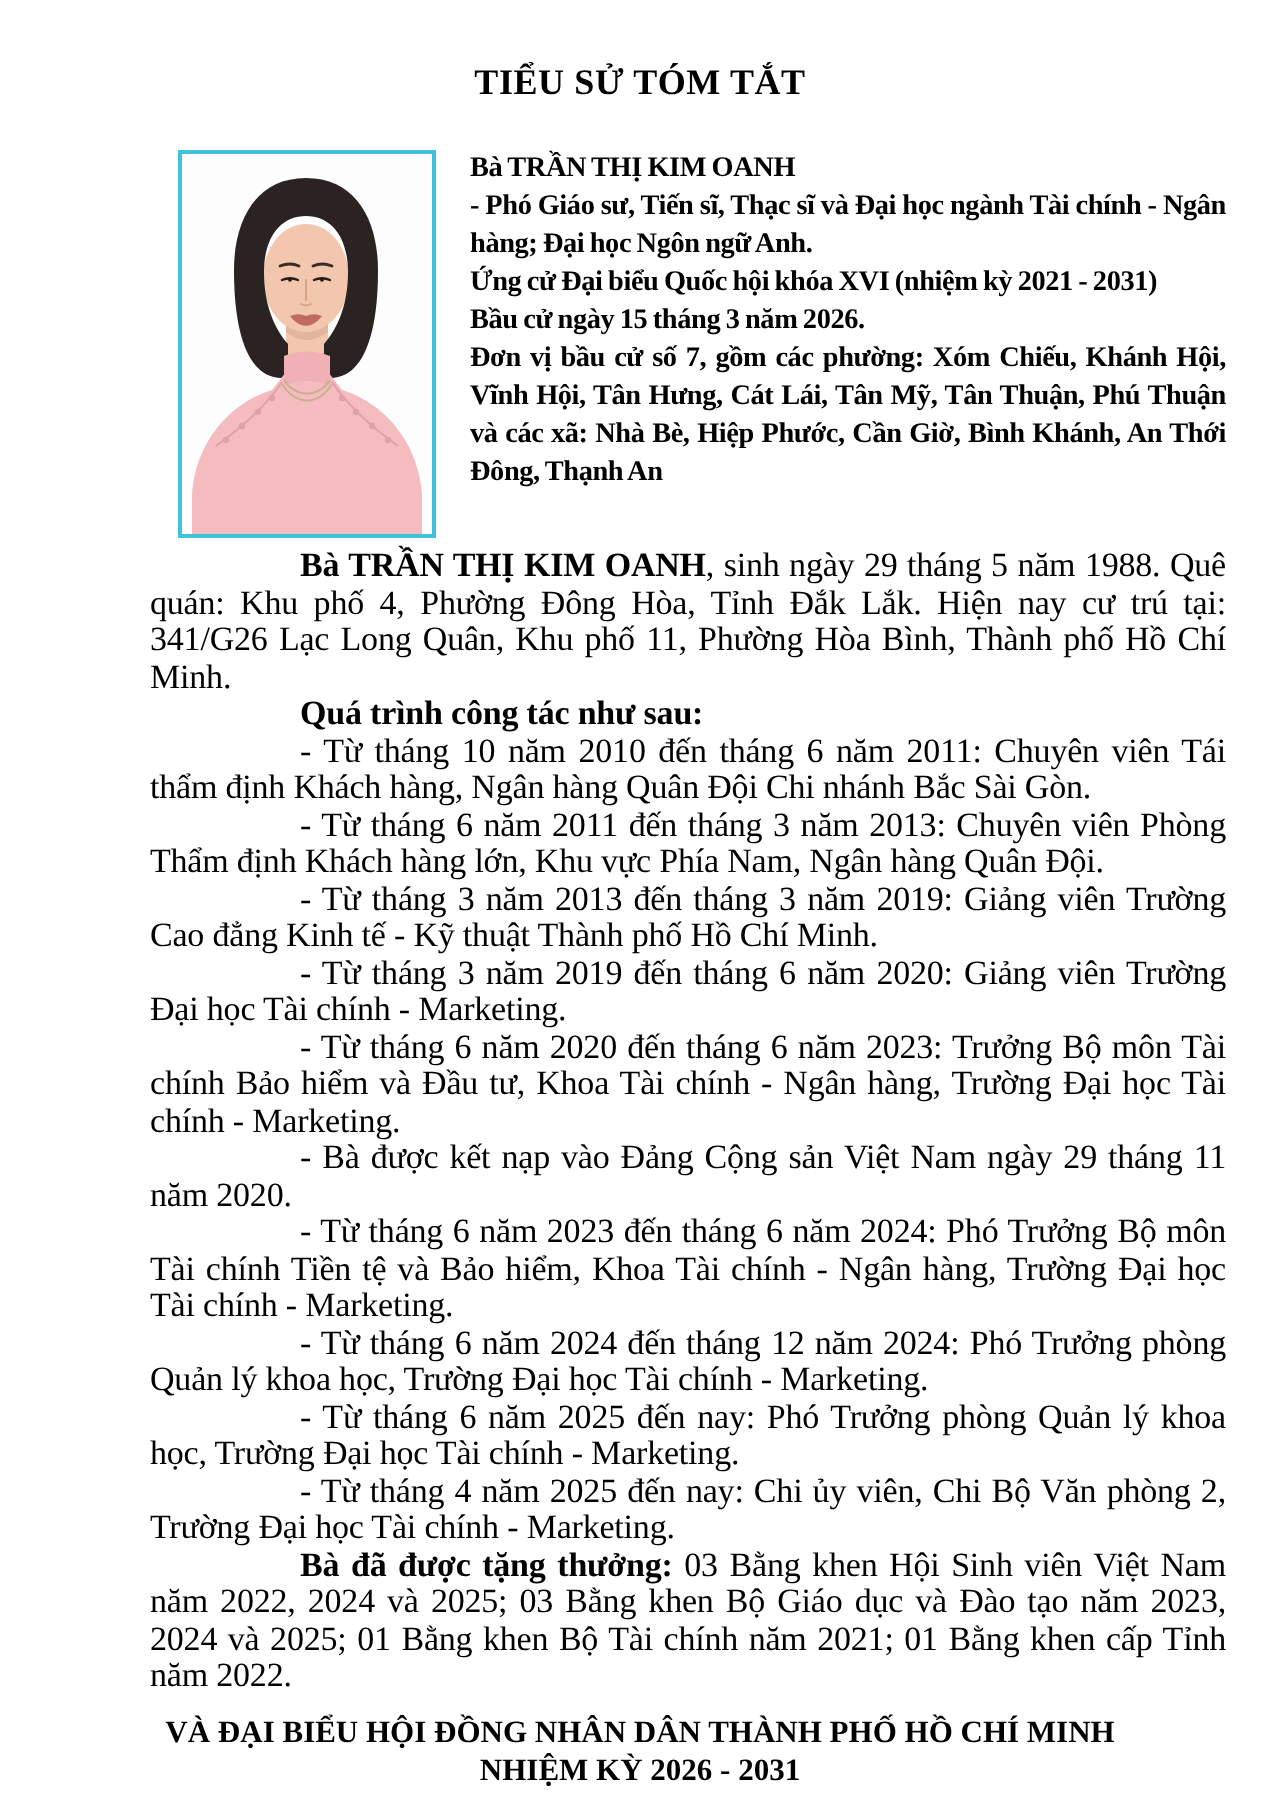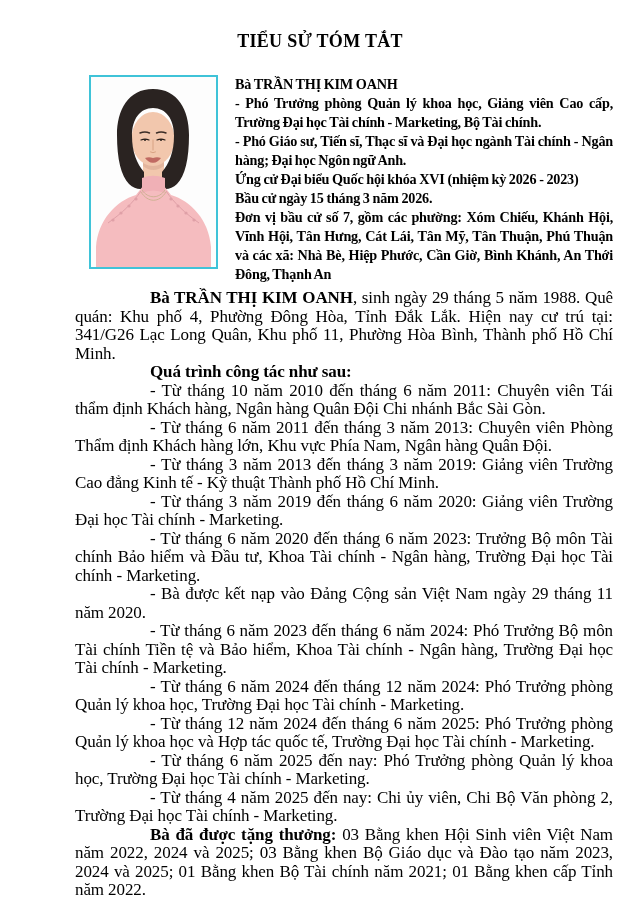--- a/index.html
+++ b/index.html
@@ -115,40 +115,38 @@
 
         <path class="ph-collar" d="M51 101 Q62 96.5 74 101 L74 116 Q62 111 51 116 Z"></path>
 
         <path class="ph-necklace" d="M51 113 C57 122 68 122 74 113"></path>
         <path class="ph-necklace" d="M50 115 C57 126 68 126 75 115"></path>
       </svg>
     </div>
 
     <div class="header-text">
       <p>Bà TRẦN THỊ KIM OANH</p>
-      <p>- Phó Trưởng phòng Quản lý khoa học, Giảng viên Cao cấp, Trường Đại học Tài chính - Marketing, Bộ Tài chính.</p>
       <p>- Phó Giáo sư, Tiến sĩ, Thạc sĩ và Đại học ngành Tài chính - Ngân hàng; Đại học Ngôn ngữ Anh.</p>
-      <p>Ứng cử Đại biểu Quốc hội khóa XVI (nhiệm kỳ 2026 - 2023)</p>
+      <p>Ứng cử Đại biểu Quốc hội khóa XVI (nhiệm kỳ 2021 - 2031)</p>
       <p>Bầu cử ngày 15 tháng 3 năm 2026.</p>
       <p>Đơn vị bầu cử số 7, gồm các phường: Xóm Chiếu, Khánh Hội, Vĩnh Hội, Tân Hưng, Cát Lái, Tân Mỹ, Tân Thuận, Phú Thuận và các xã: Nhà Bè, Hiệp Phước, Cần Giờ, Bình Khánh, An Thới Đông, Thạnh An</p>
     </div>
   </div>
 
   <div class="doc-body">
     <p><span class="b">Bà TRẦN THỊ KIM OANH</span><span>, sinh ngày 29 tháng 5 năm 1988. Quê quán: Khu phố 4, Phường Đông Hòa, Tỉnh Đắk Lắk. Hiện nay cư trú tại: 341/G26 Lạc Long Quân, Khu phố 11, Phường Hòa Bình, Thành phố Hồ Chí Minh.</span></p>
     <p class="b">Quá trình công tác như sau:</p>
     <p>- Từ tháng 10 năm 2010 đến tháng 6 năm 2011: Chuyên viên Tái thẩm định Khách hàng, Ngân hàng Quân Đội Chi nhánh Bắc Sài Gòn.</p>
     <p>- Từ tháng 6 năm 2011 đến tháng 3 năm 2013: Chuyên viên Phòng Thẩm định Khách hàng lớn, Khu vực Phía Nam, Ngân hàng Quân Đội.</p>
     <p>- Từ tháng 3 năm 2013 đến tháng 3 năm 2019: Giảng viên Trường Cao đẳng Kinh tế - Kỹ thuật Thành phố Hồ Chí Minh.</p>
     <p>- Từ tháng 3 năm 2019 đến tháng 6 năm 2020: Giảng viên Trường Đại học Tài chính - Marketing.</p>
     <p>- Từ tháng 6 năm 2020 đến tháng 6 năm 2023: Trưởng Bộ môn Tài chính Bảo hiểm và Đầu tư, Khoa Tài chính - Ngân hàng, Trường Đại học Tài chính - Marketing.</p>
     <p>- Bà được kết nạp vào Đảng Cộng sản Việt Nam ngày 29 tháng 11 năm 2020.</p>
     <p>- Từ tháng 6 năm 2023 đến tháng 6 năm 2024: Phó Trưởng Bộ môn Tài chính Tiền tệ và Bảo hiểm, Khoa Tài chính - Ngân hàng, Trường Đại học Tài chính - Marketing.</p>
     <p>- Từ tháng 6 năm 2024 đến tháng 12 năm 2024: Phó Trưởng phòng Quản lý khoa học, Trường Đại học Tài chính - Marketing.</p>
-    <p>- Từ tháng 12 năm 2024 đến tháng 6 năm 2025: Phó Trưởng phòng Quản lý khoa học và Hợp tác quốc tế, Trường Đại học Tài chính - Marketing.</p>
     <p>- Từ tháng 6 năm 2025 đến nay: Phó Trưởng phòng Quản lý khoa học, Trường Đại học Tài chính - Marketing.</p>
     <p>- Từ tháng 4 năm 2025 đến nay: Chi ủy viên, Chi Bộ Văn phòng 2, Trường Đại học Tài chính - Marketing.</p>
     <p><span class="b">Bà đã được tặng thưởng:</span><span> 03 Bằng khen Hội Sinh viên Việt Nam năm 2022, 2024 và 2025; 03 Bằng khen Bộ Giáo dục và Đào tạo năm 2023, 2024 và 2025; 01 Bằng khen Bộ Tài chính năm 2021; 01 Bằng khen cấp Tỉnh năm 2022.</span></p>
   </div>
 
   <div class="doc-footer">
     <p>VÀ ĐẠI BIỂU HỘI ĐỒNG NHÂN DÂN THÀNH PHỐ HỒ CHÍ MINH</p>
     <p>NHIỆM KỲ 2026 - 2031</p>
   </div>
 

